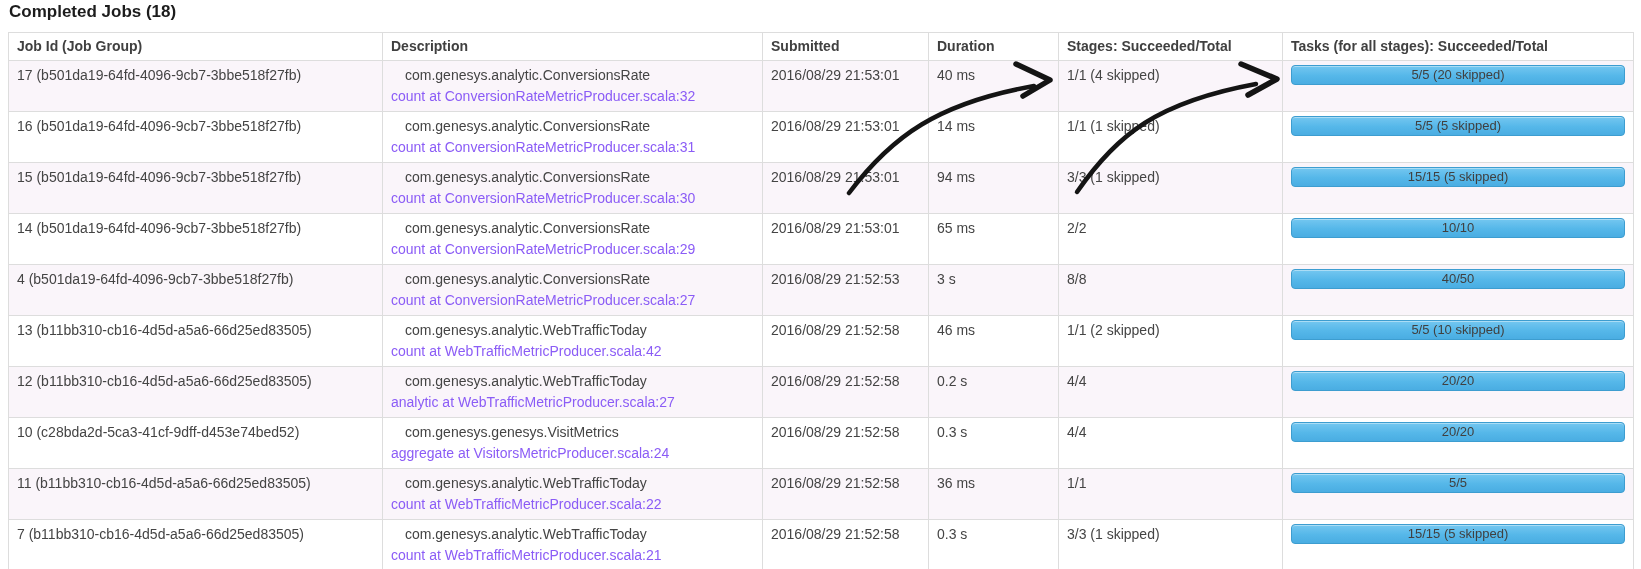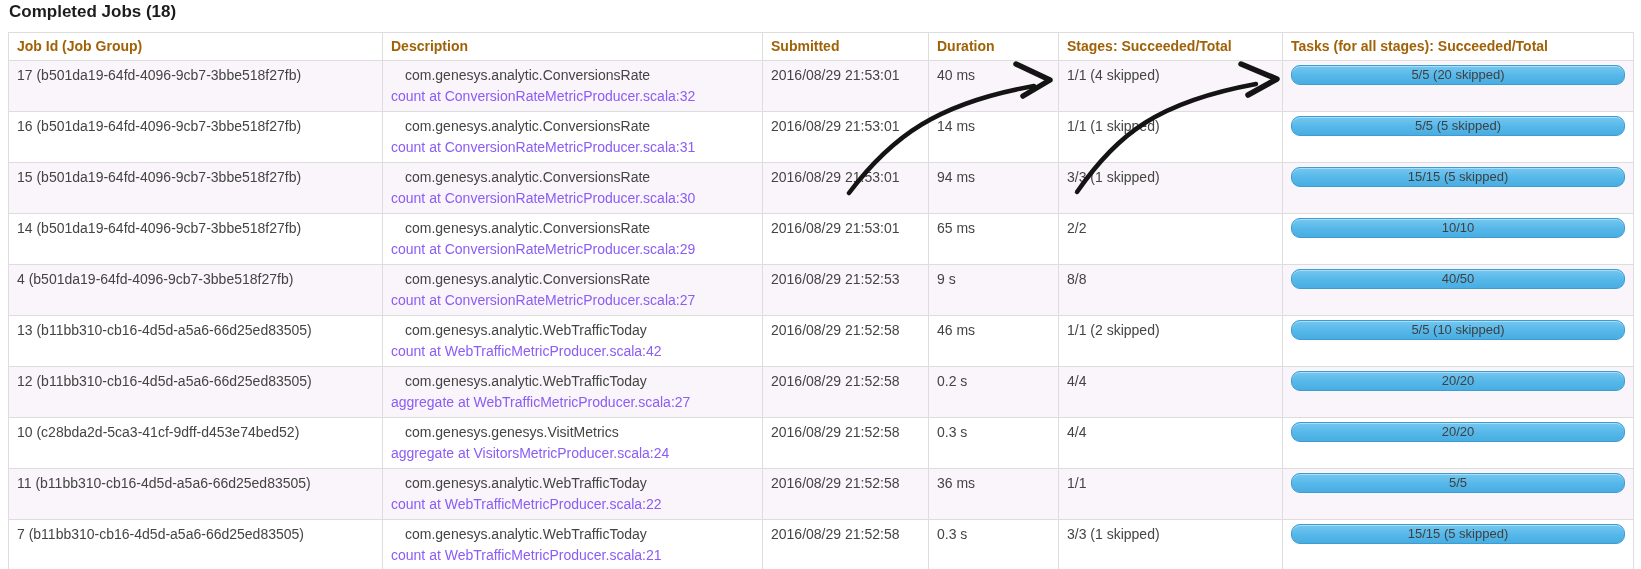--- a/index.html
+++ b/index.html
@@ -34,42 +34,42 @@
   table.jobs-table th, table.jobs-table td {
     border: 1px solid #dddddd;
     text-align: left;
     vertical-align: top;
     padding: 4px 8px;
     overflow: hidden;
     white-space: nowrap;
   }
   table.jobs-table th {
     font-weight: bold;
-    color: #a16207;
+    color: #404040;
     height: 28px;
     padding-top: 5px;
     background: #ffffff;
   }
   table.jobs-table tbody tr { height: 47px; }
   table.jobs-table tbody tr:nth-child(odd) td { background: #faf5fa; }
   table.jobs-table tbody tr:nth-child(even) td { background: #ffffff; }
   td .desc-line1 { line-height: 21px; color: #444444; margin-left: 14px; }
   td .desc-link {
     display: inline-block;
     line-height: 21px;
     color: #8b5cf6;
     text-decoration: none;
     cursor: pointer;
   }
   .cell-text { line-height: 20px; }
   .task-bar {
     margin-top: 0px;
     height: 20px;
     border: 1px solid #3d9dd0;
-    border-radius: 9px;
+    border-radius: 4px;
     background: linear-gradient(to bottom, #74c7f0 0%, #55b7e9 55%, #4aade2 100%);
     box-shadow: inset 0 1px 0 rgba(255,255,255,0.4);
     color: #404040;
     font-size: 13px;
     line-height: 18px;
     text-align: center;
   }
   svg.annotation-layer {
     position: absolute;
     top: 0; left: 0;
@@ -167,21 +167,21 @@
           </td>
     </tr>
 
     <tr>
       <td><span class="cell-text">4 (b501da19-64fd-4096-9cb7-3bbe518f27fb)</span></td>
       <td>
         <div class="desc-line1">com.genesys.analytic.ConversionsRate</div>
         <a class="desc-link">count at ConversionRateMetricProducer.scala:27</a>
       </td>
       <td><span class="cell-text">2016/08/29 21:52:53</span></td>
-      <td><span class="cell-text">9 s</span></td>
+      <td><span class="cell-text">3 s</span></td>
       <td><span class="cell-text">8/8</span></td>
       <td>
             <div class="task-bar">40/50</div>
           </td>
     </tr>
 
     <tr>
       <td><span class="cell-text">13 (b11bb310-cb16-4d5d-a5a6-66d25ed83505)</span></td>
       <td>
         <div class="desc-line1">com.genesys.analytic.WebTrafficToday</div>
@@ -192,21 +192,21 @@
       <td><span class="cell-text">1/1 (2 skipped)</span></td>
       <td>
             <div class="task-bar">5/5 (10 skipped)</div>
           </td>
     </tr>
 
     <tr>
       <td><span class="cell-text">12 (b11bb310-cb16-4d5d-a5a6-66d25ed83505)</span></td>
       <td>
         <div class="desc-line1">com.genesys.analytic.WebTrafficToday</div>
-        <a class="desc-link">aggregate at WebTrafficMetricProducer.scala:27</a>
+        <a class="desc-link">analytic at WebTrafficMetricProducer.scala:27</a>
       </td>
       <td><span class="cell-text">2016/08/29 21:52:58</span></td>
       <td><span class="cell-text">0.2 s</span></td>
       <td><span class="cell-text">4/4</span></td>
       <td>
             <div class="task-bar">20/20</div>
           </td>
     </tr>
 
     <tr>

